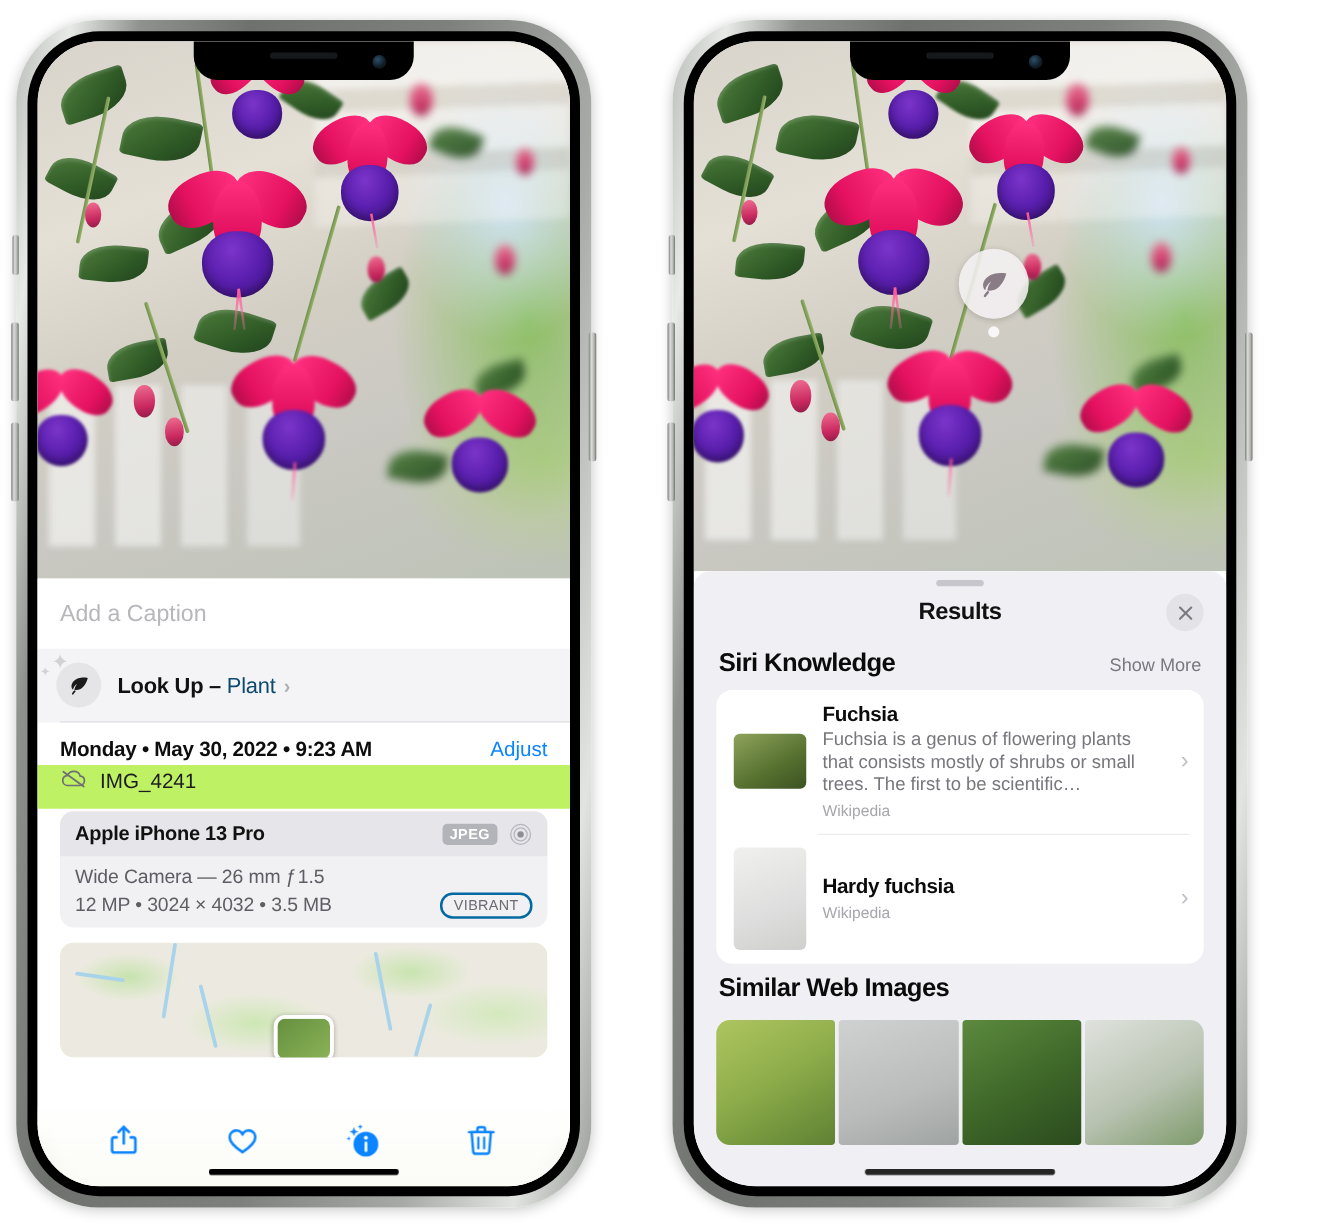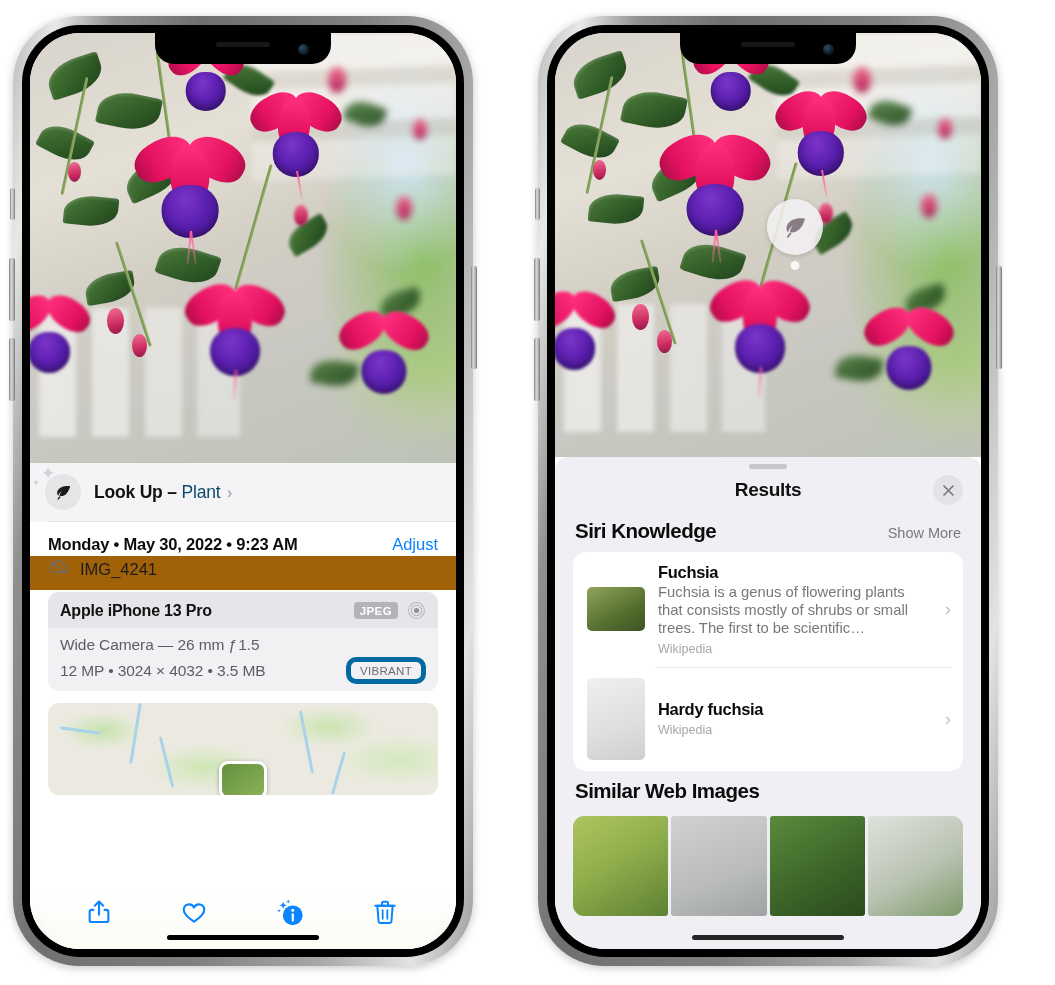--- a/index.html
+++ b/index.html
@@ -182,21 +182,21 @@
   .chev { color: #b0b0b6; font-size: 16px; margin-left: 2px; }
 
   .date-row {
     display: flex; align-items: baseline; justify-content: space-between;
     padding: 13px 18px 2px 18px; background: #fff;
   }
   .date-text { font-size: 16.5px; font-weight: 700; color: #0d0d0d; letter-spacing: -.2px; }
   .adjust { font-size: 16.5px; color: #0a84ff; }
   .file-row {
     display: flex; align-items: center; gap: 10px;
-    padding: 3px 18px 11px 18px; background: #a16207;
+    padding: 3px 18px 11px 18px; background: #bef264;
   }
   .file-name { font-size: 16.5px; color: #1c1c1e; }
 
   .meta-card {
     margin: 2px 18px 0 18px;
     background: #f1f1f4;
     border-radius: 11px;
     overflow: hidden;
   }
   .meta-head {
@@ -213,21 +213,21 @@
   }
   .aperture-ico { width: 19px; height: 19px; }
   .meta-body { padding: 8px 12px 7px 12px; }
   .meta-line1 { font-size: 15.5px; color: #5d5d63; letter-spacing: -.1px; }
   .meta-line2 {
     display: flex; align-items: center; justify-content: space-between;
     margin-top: 3px;
   }
   .meta-line2 .txt { font-size: 15.5px; color: #5d5d63; letter-spacing: -.1px; }
   .vibrant {
-    border: 5px solid #0369a1; color: #6b6b72;
+    border: 2px solid #0369a1; color: #6b6b72;
     font-size: 11.5px; letter-spacing: .3px;
     padding: 2.5px 9px; border-radius: 10px;
   }
   .exif-row {
     display: flex; align-items: center;
     border-top: 1px solid #e2e2e6;
     padding: 7px 10px 8px 10px;
   }
   .exif-cell {
     flex: 1; text-align: center; font-size: 14px; color: #69696f;
@@ -432,20 +432,21 @@
             <div class="bud" style="left:9%;  top:30%; width:13px; height:20px;"></div>
             <div class="bud blurmid" style="left:62%; top:40%; width:14px; height:21px;"></div>
             <div class="bud blurfar" style="left:86%; top:38%; width:16px; height:24px;"></div>
             <div class="bud blurfar" style="left:90%; top:20%; width:14px; height:21px;"></div>
             <div class="bud blurfar" style="left:70%; top:8%;  width:18px; height:26px;"></div>
           </div>
         </div>
 
         <div class="sheet">
 
+          <div class="caption-row">Add a Caption</div>
 
           <div class="lookup-row">
             <div class="leaf-chip">
               <span class="sparkle sp1">✦</span>
               <span class="sparkle sp2">✦</span>
               <svg width="19" height="19" viewBox="0 0 24 24" aria-hidden="true">
                 <path d="M20.5 4.2c-7.6-1.3-13.2 1.1-15.6 5.1-1.6 2.7-1 5.6.6 6.9 .4-2.3 1.9-4.6 4.3-6.2-1.5 1.8-2.5 3.9-2.8 6.3 3.1 .7 6.6-.4 8.9-3.1 2.5-2.9 3.8-6 4.6-9z" fill="#1b1b1b"></path>
                 <path d="M7.4 17.6c-.9.8-1.6 1.7-2.1 2.7" stroke="#1b1b1b" stroke-width="1.6" fill="none" stroke-linecap="round"></path>
               </svg>
             </div>

